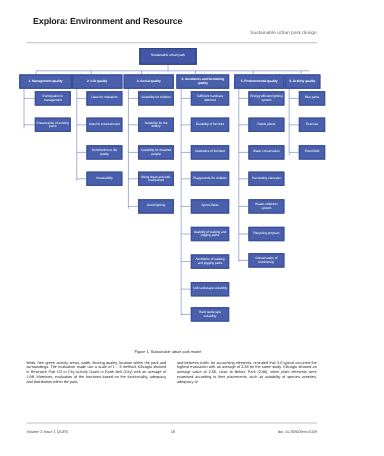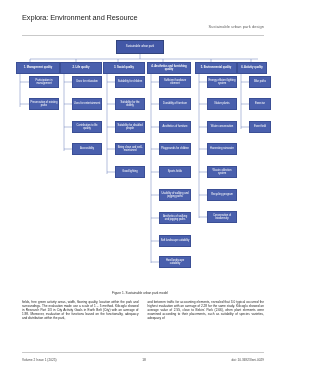--- a/index.html
+++ b/index.html
@@ -9,22 +9,22 @@
     font-family:"Liberation Sans",sans-serif;
     color:#231f20;
     overflow:hidden;
     position:relative;
   }
   .page{position:absolute;inset:0;background:#fff;}
 
   
   .hdr{position:absolute;left:22px;top:14px;right:16px;}
   .hdr-title{
-    font-size:7.4px;font-weight:normal;line-height:8.6px;
-    letter-spacing:-0.1px;color:#1a1a1a;width:130px;
+    font-size:7.4px;font-weight:bold;line-height:8.6px;
+    letter-spacing:-0.1px;color:#1a1a1a;width:130px;text-align:right;
   }
   .hdr-sub{
     position:absolute;right:0;top:10px;
     font-size:3.9px;color:#5d5d5d;letter-spacing:.1px;white-space:nowrap;
   }
   .hdr-rule{
     position:absolute;left:22px;right:16px;top:35px;
     height:.6px;background:#c9c9c9;
   }
 

